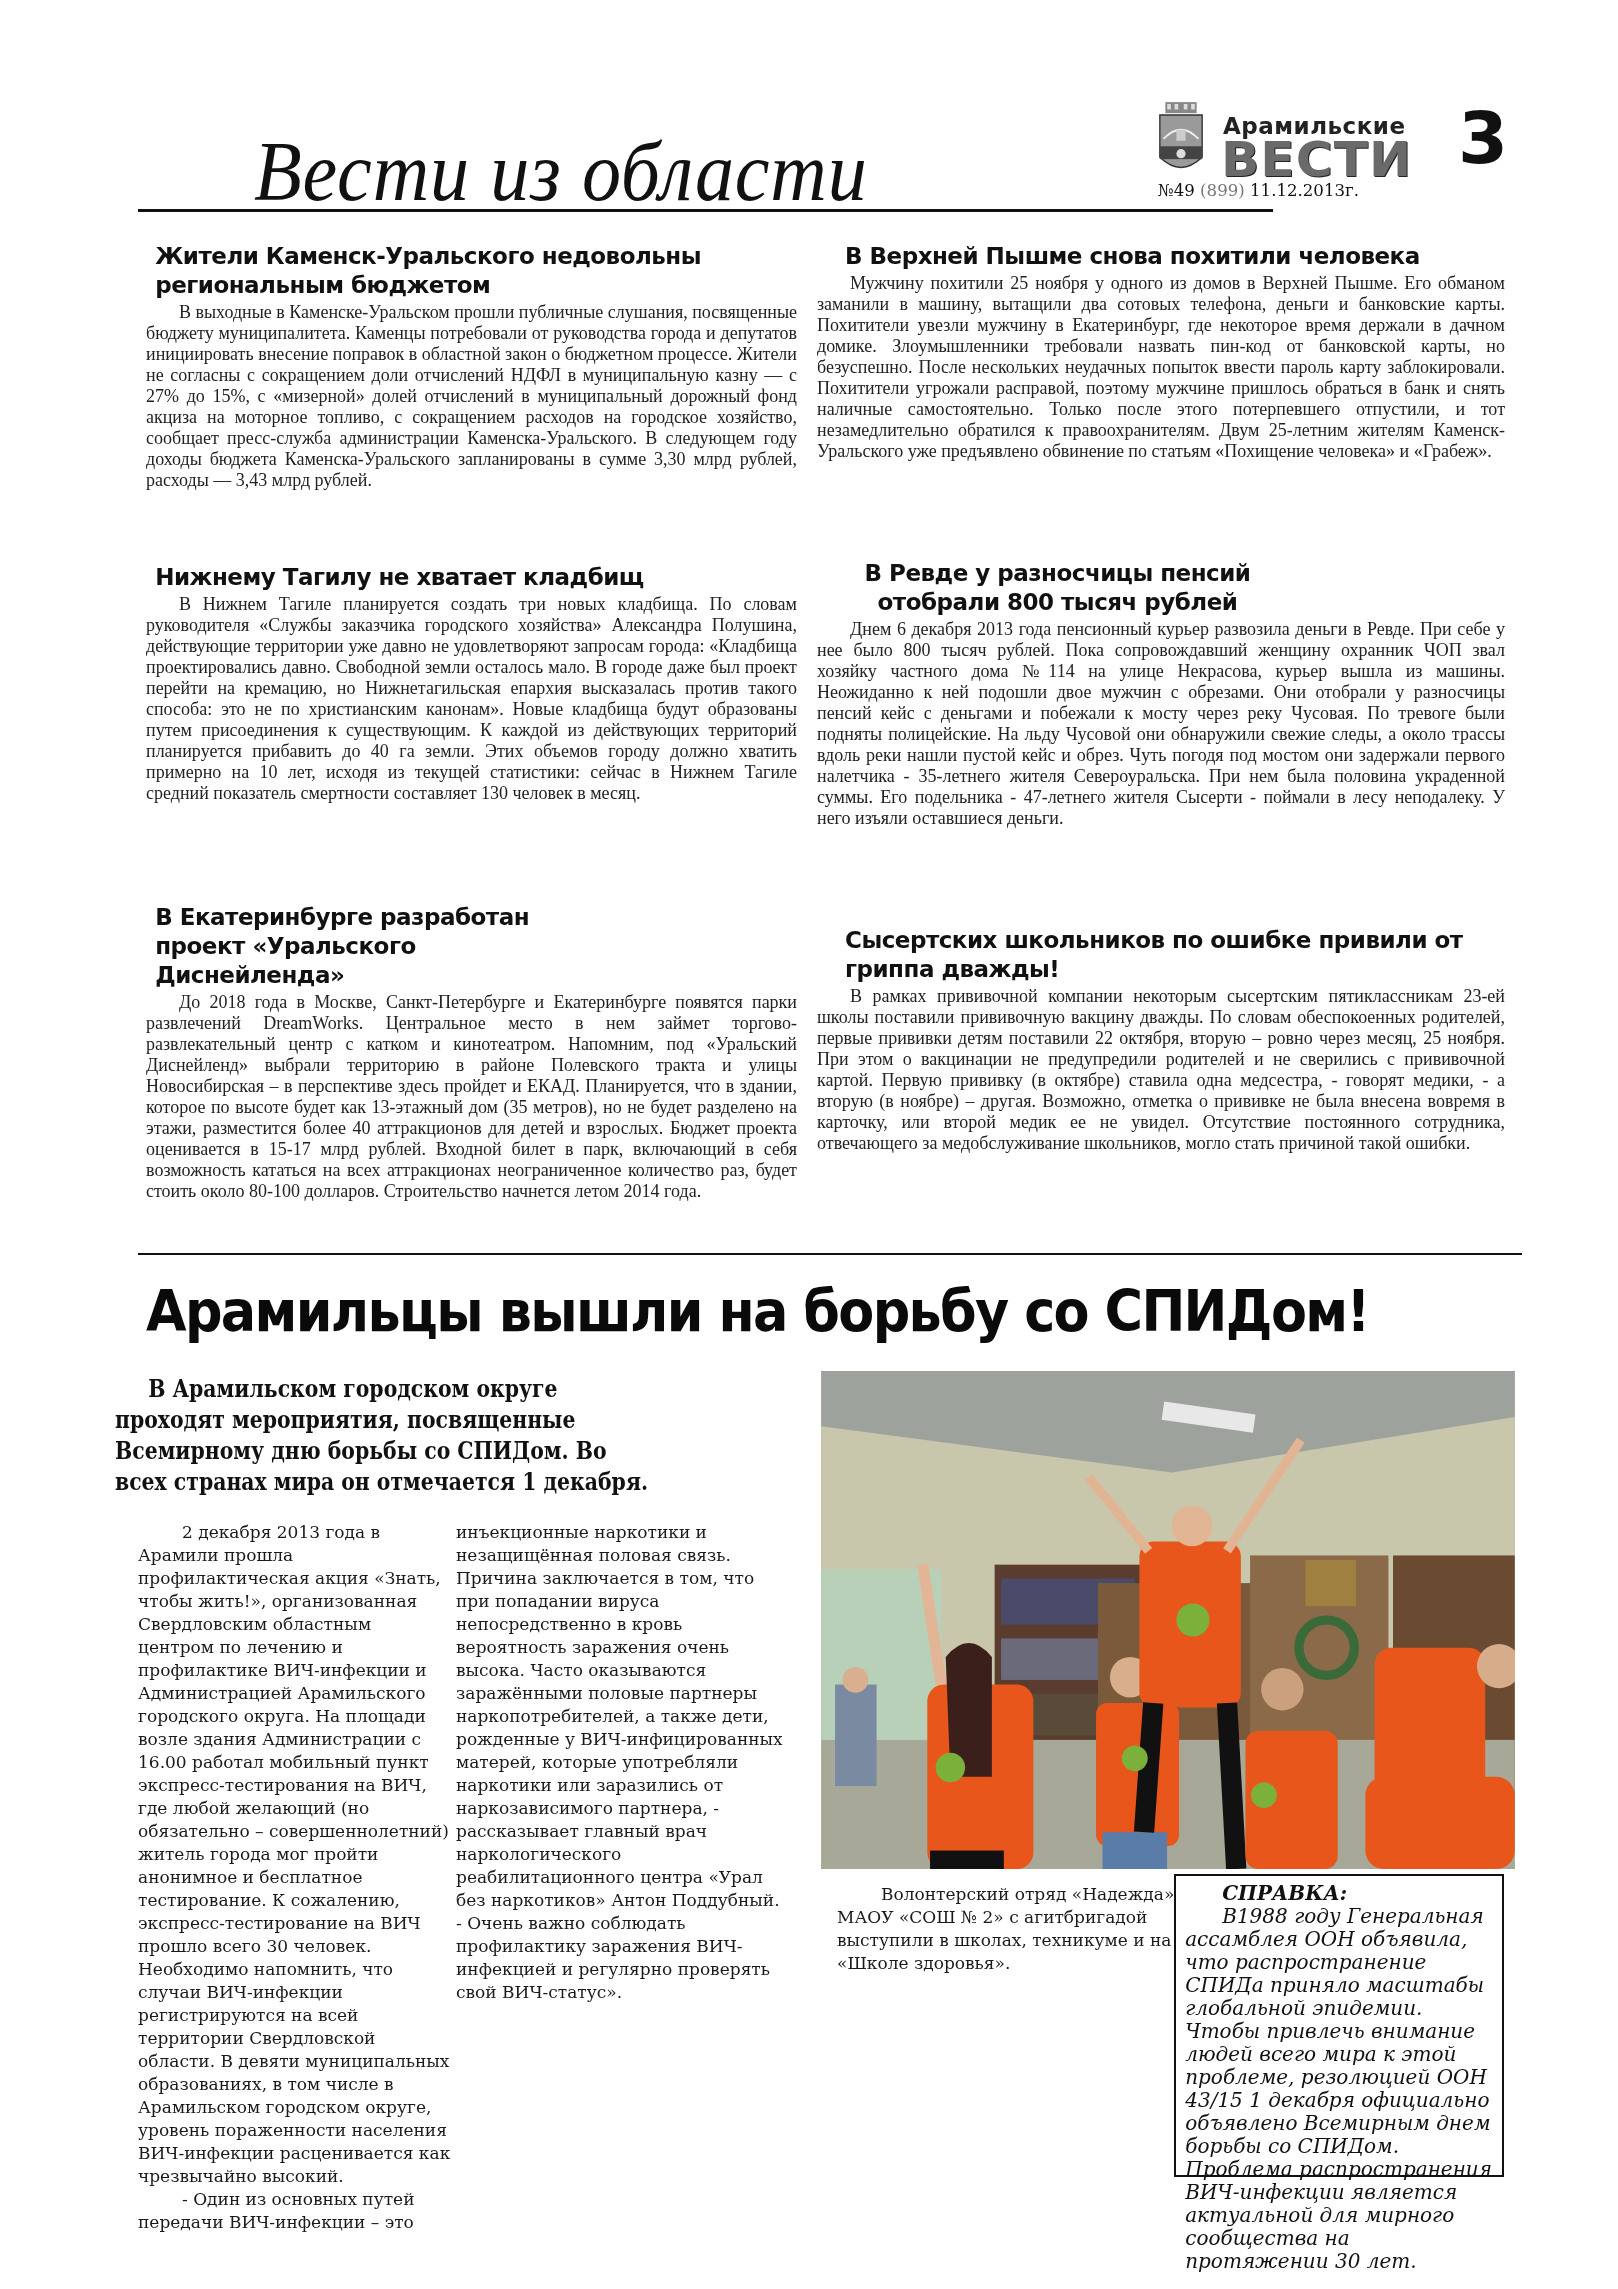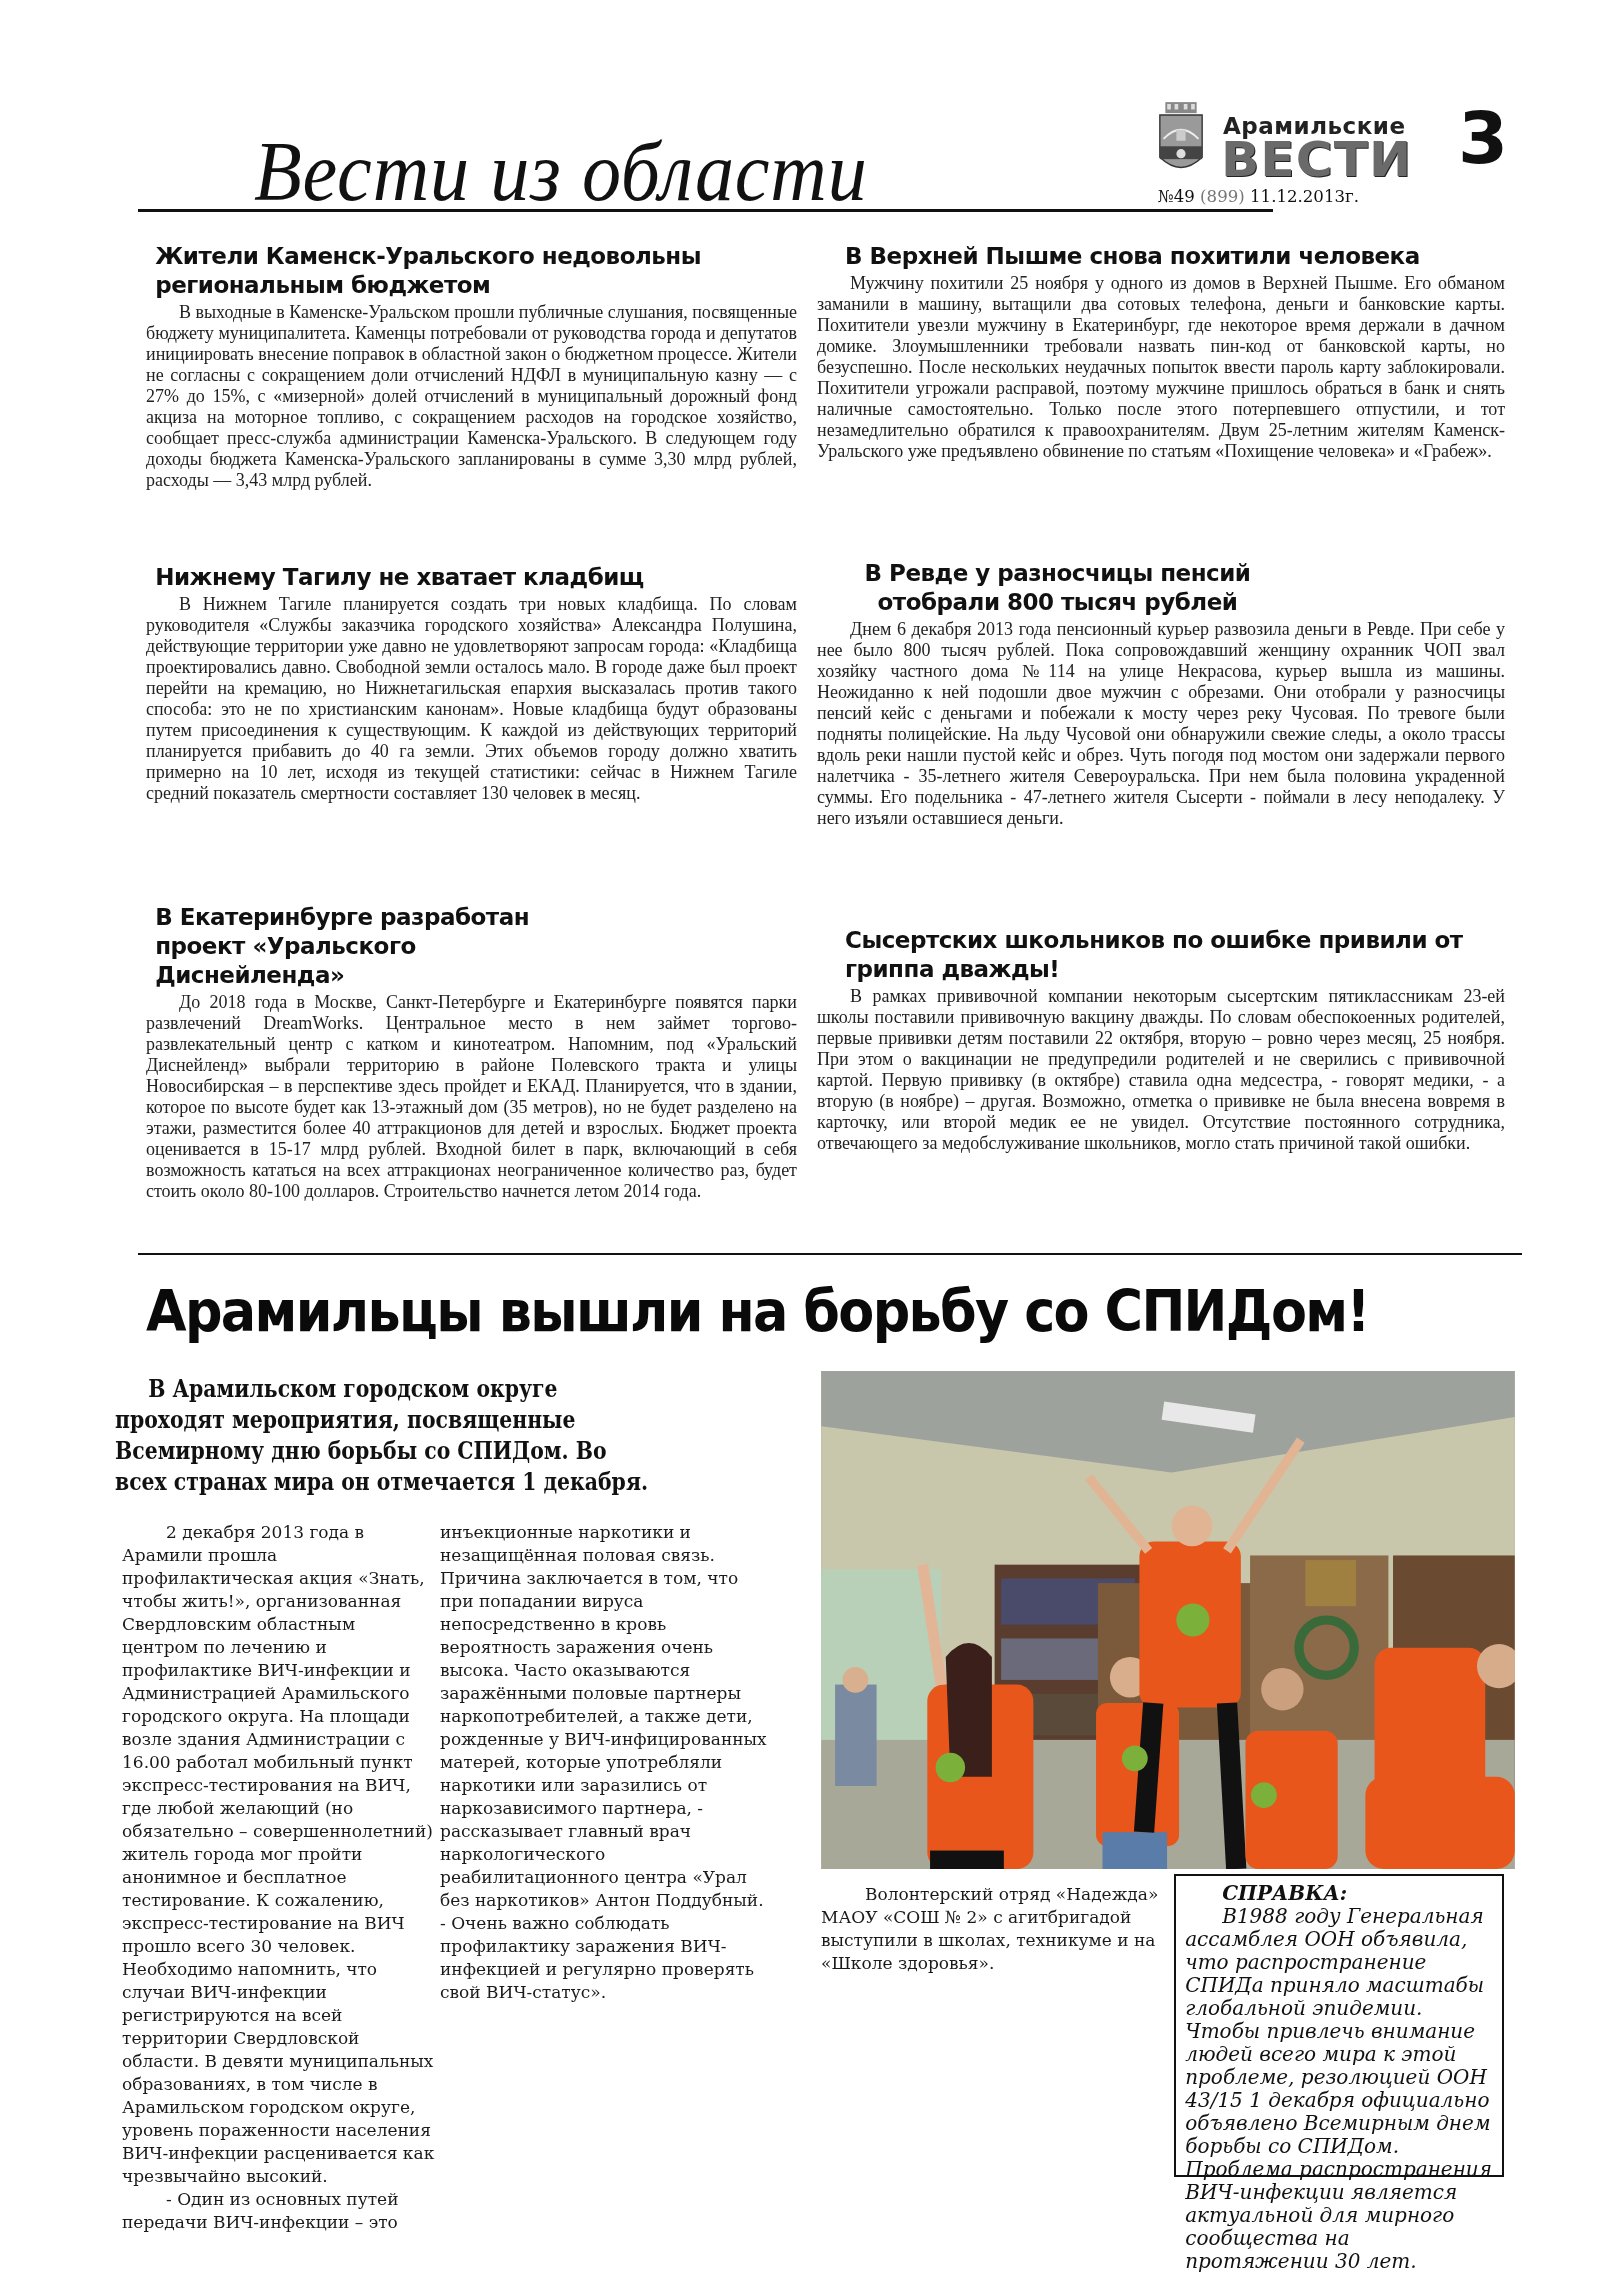--- a/index.html
+++ b/index.html
@@ -5,36 +5,36 @@
   html, body { margin:0; padding:0; background:#ffffff; }
   body { width:1619px; height:2290px; position:relative; overflow:hidden; color:#111; font-family:"DejaVu Serif", serif; }
 
   .section-title { position:absolute; left:254px; top:129px; font-family:"Liberation Serif", serif; font-style:italic; font-size:85px; line-height:1; transform:scaleX(0.92); transform-origin:left; letter-spacing:0.9px; color:#111; }
   .header-rule { position:absolute; left:138px; top:209px; width:1135px; height:2.8px; background:#111; }
 
   .masthead { position:absolute; left:1158px; top:102px; width:240px; height:102px; }
   .crest { position:absolute; left:0; top:0; width:46px; height:72px; }
   .brand-top { position:absolute; left:65px; top:11px; font-family:"DejaVu Sans", sans-serif; font-weight:bold; font-size:23px; color:#222; letter-spacing:0.5px; }
   .brand-main { position:absolute; left:63px; top:33px; font-family:"DejaVu Sans", sans-serif; font-weight:bold; font-size:48px; line-height:1; color:#6a6a6a; letter-spacing:0.9px; transform:scaleX(1.05); transform-origin:left; text-shadow:0.9px 0.9px 0 #222; }
-  .issue-line { position:absolute; left:0; top:85px; font-family:"DejaVu Serif", serif; font-size:16.6px; color:#111; white-space:nowrap; }
+  .issue-line { position:absolute; left:0; top:79px; font-family:"DejaVu Serif", serif; font-size:16.6px; color:#111; white-space:nowrap; }
   .issue-line .grey { color:#777; }
   .page-number { position:absolute; left:1458px; top:102px; font-family:"DejaVu Sans", sans-serif; font-weight:bold; font-size:72px; line-height:1; color:#111; }
 
   .article { position:absolute; }
   .art-head { font-family:"DejaVu Sans", sans-serif; font-weight:bold; font-size:23px; line-height:29px; color:#111; letter-spacing:-0.5px; margin-bottom:1.8px; }
   .art-body { font-family:"Liberation Serif", serif; font-size:18px; line-height:21px; text-align:justify; color:#222; text-indent:33px; }
 
   .mid-rule { position:absolute; left:138px; top:1253px; width:1384px; height:1.8px; background:#111; }
 
   .big-headline { position:absolute; left:146px; top:1283px; font-family:"DejaVu Sans", sans-serif; font-weight:bold; font-size:57px; line-height:1; color:#0a0a0a; letter-spacing:-1.8px; transform:scaleX(0.92); transform-origin:left; white-space:nowrap; }
 
   .lead { position:absolute; left:115px; top:1373px; width:637px; font-family:"DejaVu Serif", serif; font-weight:bold; font-size:24px; line-height:31px; color:#111; transform:scaleX(0.85); transform-origin:left; }
   .lead-indent { display:inline-block; width:39px; }
 
-  .col-text { position:absolute; font-family:"DejaVu Serif", serif; font-size:17px; line-height:23px; color:#1a1a1a; }
+  .col-text { position:absolute; font-family:"DejaVu Serif", serif; font-size:17px; line-height:23px; color:#1a1a1a;margin-left:16px; }
   .col-text p { margin:0; }
   .col-text .ind { text-indent:44px; }
 
   .photo { position:absolute; left:821px; top:1371px; width:694px; height:498px; overflow:hidden; background:#b9b79c; }
   .sidebar-box { position:absolute; left:1174px; top:1874px; width:330px; height:303px; border:2.8px solid #111; box-sizing:border-box; padding:5.5px 9.2px; font-family:"DejaVu Serif", serif; font-style:italic; font-size:20px; line-height:23px; color:#111; }
   .sidebar-box .box-title { font-weight:bold; padding-left:37px; }
   .sidebar-box .box-body { text-indent:37px; }
 </style>
 </head>
 <body>

